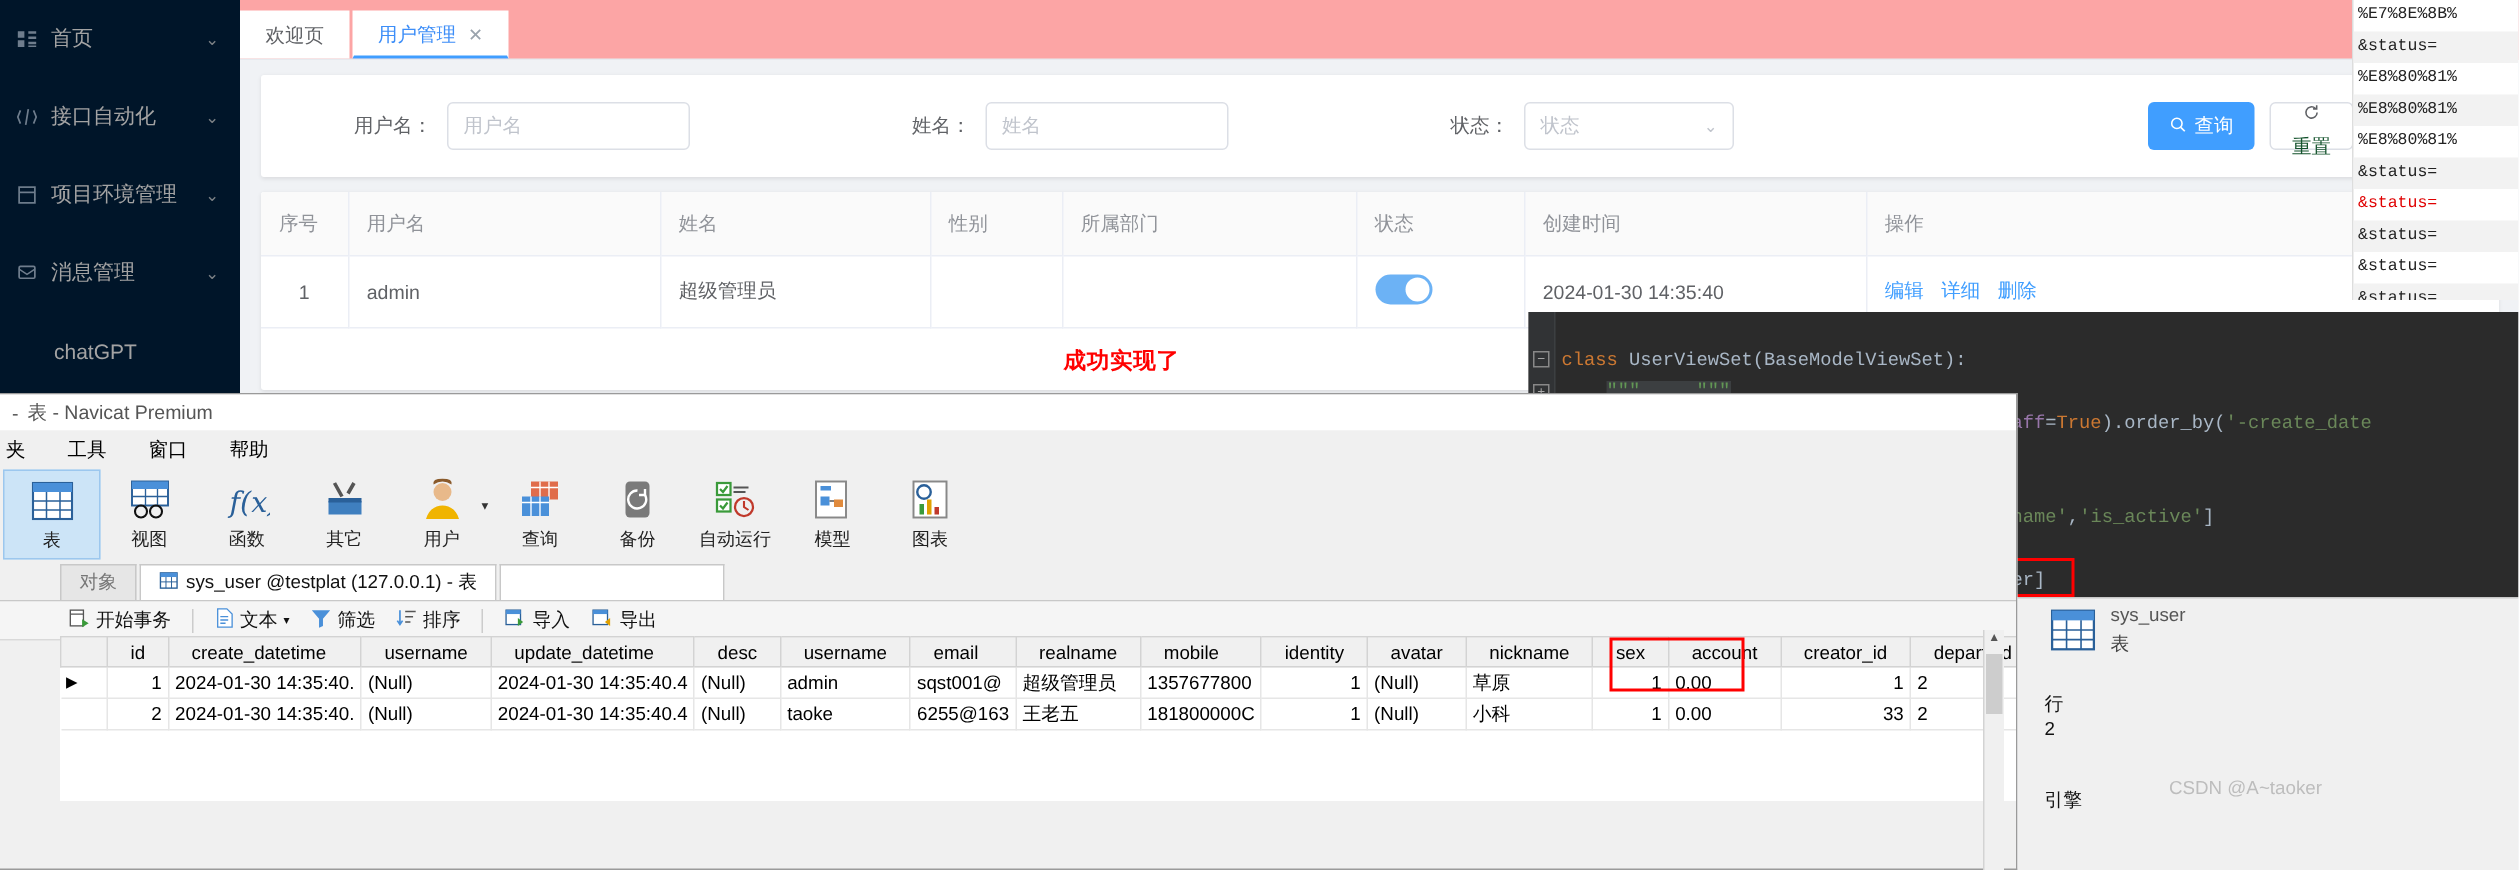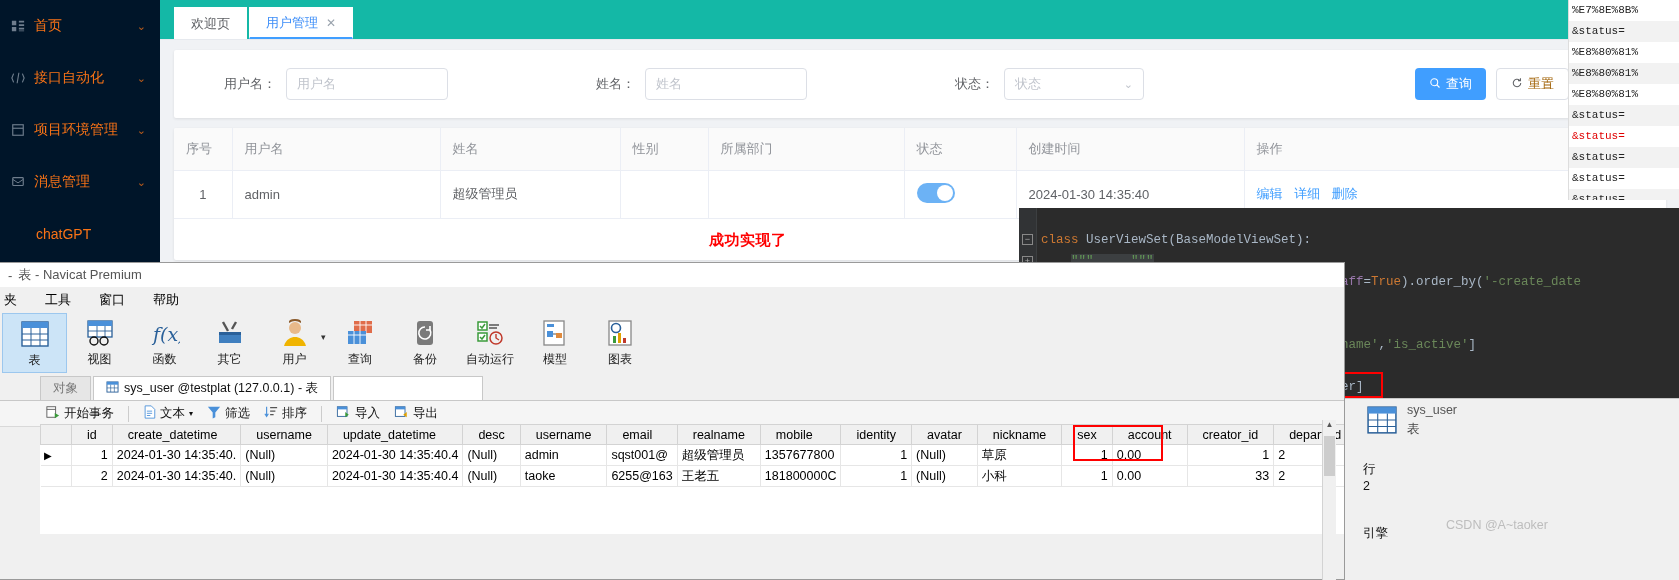--- a/index.html
+++ b/index.html
@@ -13,61 +13,61 @@
 
   
   #webapp { position:absolute; left:0; top:0; width:1679px; height:580px; background:#f0f2f5; }
 
   .sidebar {
     position:absolute; left:0; top:0; width:160px; height:262px;
     background:#001529; color:#a7b3c2;
   }
   .side-item {
     height:52px; display:flex; align-items:center; padding:0 14px 0 8px;
-    color:#f97316; font-size:14px; position:relative;
+    color:#a3a3a3; font-size:14px; position:relative;
   }
   .side-item .si-ico { width:20px; flex:0 0 20px; display:flex; align-items:center; justify-content:center; opacity:.8; }
   .side-item .si-label { margin-left:6px; flex:1; white-space:nowrap; }
   .side-item .si-arrow { font-size:11px; opacity:.75; }
   .side-item.nochild { padding-left:30px; }
 
   .tabsbar {
     position:absolute; left:160px; top:0; width:1519px; height:40px;
-    background:#14b8a6; border-bottom:1px solid #e6e9ee;
-    display:flex; align-items:flex-end; padding-left:14px;
+    background:#fca5a5; border-bottom:1px solid #e6e9ee;
+    display:flex; align-items:flex-end; 
   }
   .tab {
     height:32px; padding:0 16px; display:flex; align-items:center; gap:8px;
     font-size:13px; color:#606266; background:#fff;
     border:1px solid transparent; border-bottom:none; margin-right:2px;
   }
   .tab.active { color:#3d8ef8; border-bottom:2px solid #409eff; font-weight:normal; }
   .tab .tclose { font-size:12px; color:#9aa3ad; }
 
   .panel {
     position:absolute; background:#fff; border-radius:2px;
     box-shadow:0 1px 3px rgba(0,0,0,.09);
   }
   #searchPanel { left:174px; top:50px; width:1492px; height:68px; }
-  .searchrow { display:flex; height:100%; padding:0 16px; }
+  .searchrow { display:flex; height:100%; padding:0 16px;margin-left:12px; }
   .field { display:flex; align-items:center; }
   .flabel { font-size:13px; color:#606266; margin-right:10px; white-space:nowrap; }
   .finput {
     width:162px; height:32px; border:1px solid #dcdfe6; border-radius:4px;
     background:#fff; display:flex; align-items:center; padding:0 10px;
     color:#c0c4cc; font-size:13px;
   }
   .fselect { width:140px; justify-content:space-between; }
   .fselect .chev { color:#c0c4cc; font-size:11px; }
   .btn {
     height:32px; border-radius:4px; display:inline-flex; align-items:center;
     gap:5px; padding:0 14px; font-size:13px; cursor:pointer; white-space:nowrap;
   }
   .btn-primary { background:#409eff; color:#fff; }
-  .btn-default { background:#fff; color:#a16207; border:1px solid #dcdfe6; }
+  .btn-default { background:#fff; color:#14532d; border:1px solid #dcdfe6;flex-direction:column; }
   .btn-success { background:#5daf34; background:#67c23a; color:#fff; }
 
   #tablePanel { left:174px; top:128px; width:1492px; height:132px; }
   table.grid { width:100%; border-collapse:collapse; table-layout:fixed; }
   table.grid th {
     height:42px; text-align:left; font-weight:normal; font-size:13px;
     color:#909399; padding:0 12px; border-bottom:1px solid #ebeef5;
     background:#fafafa;
   }
   table.grid td {

